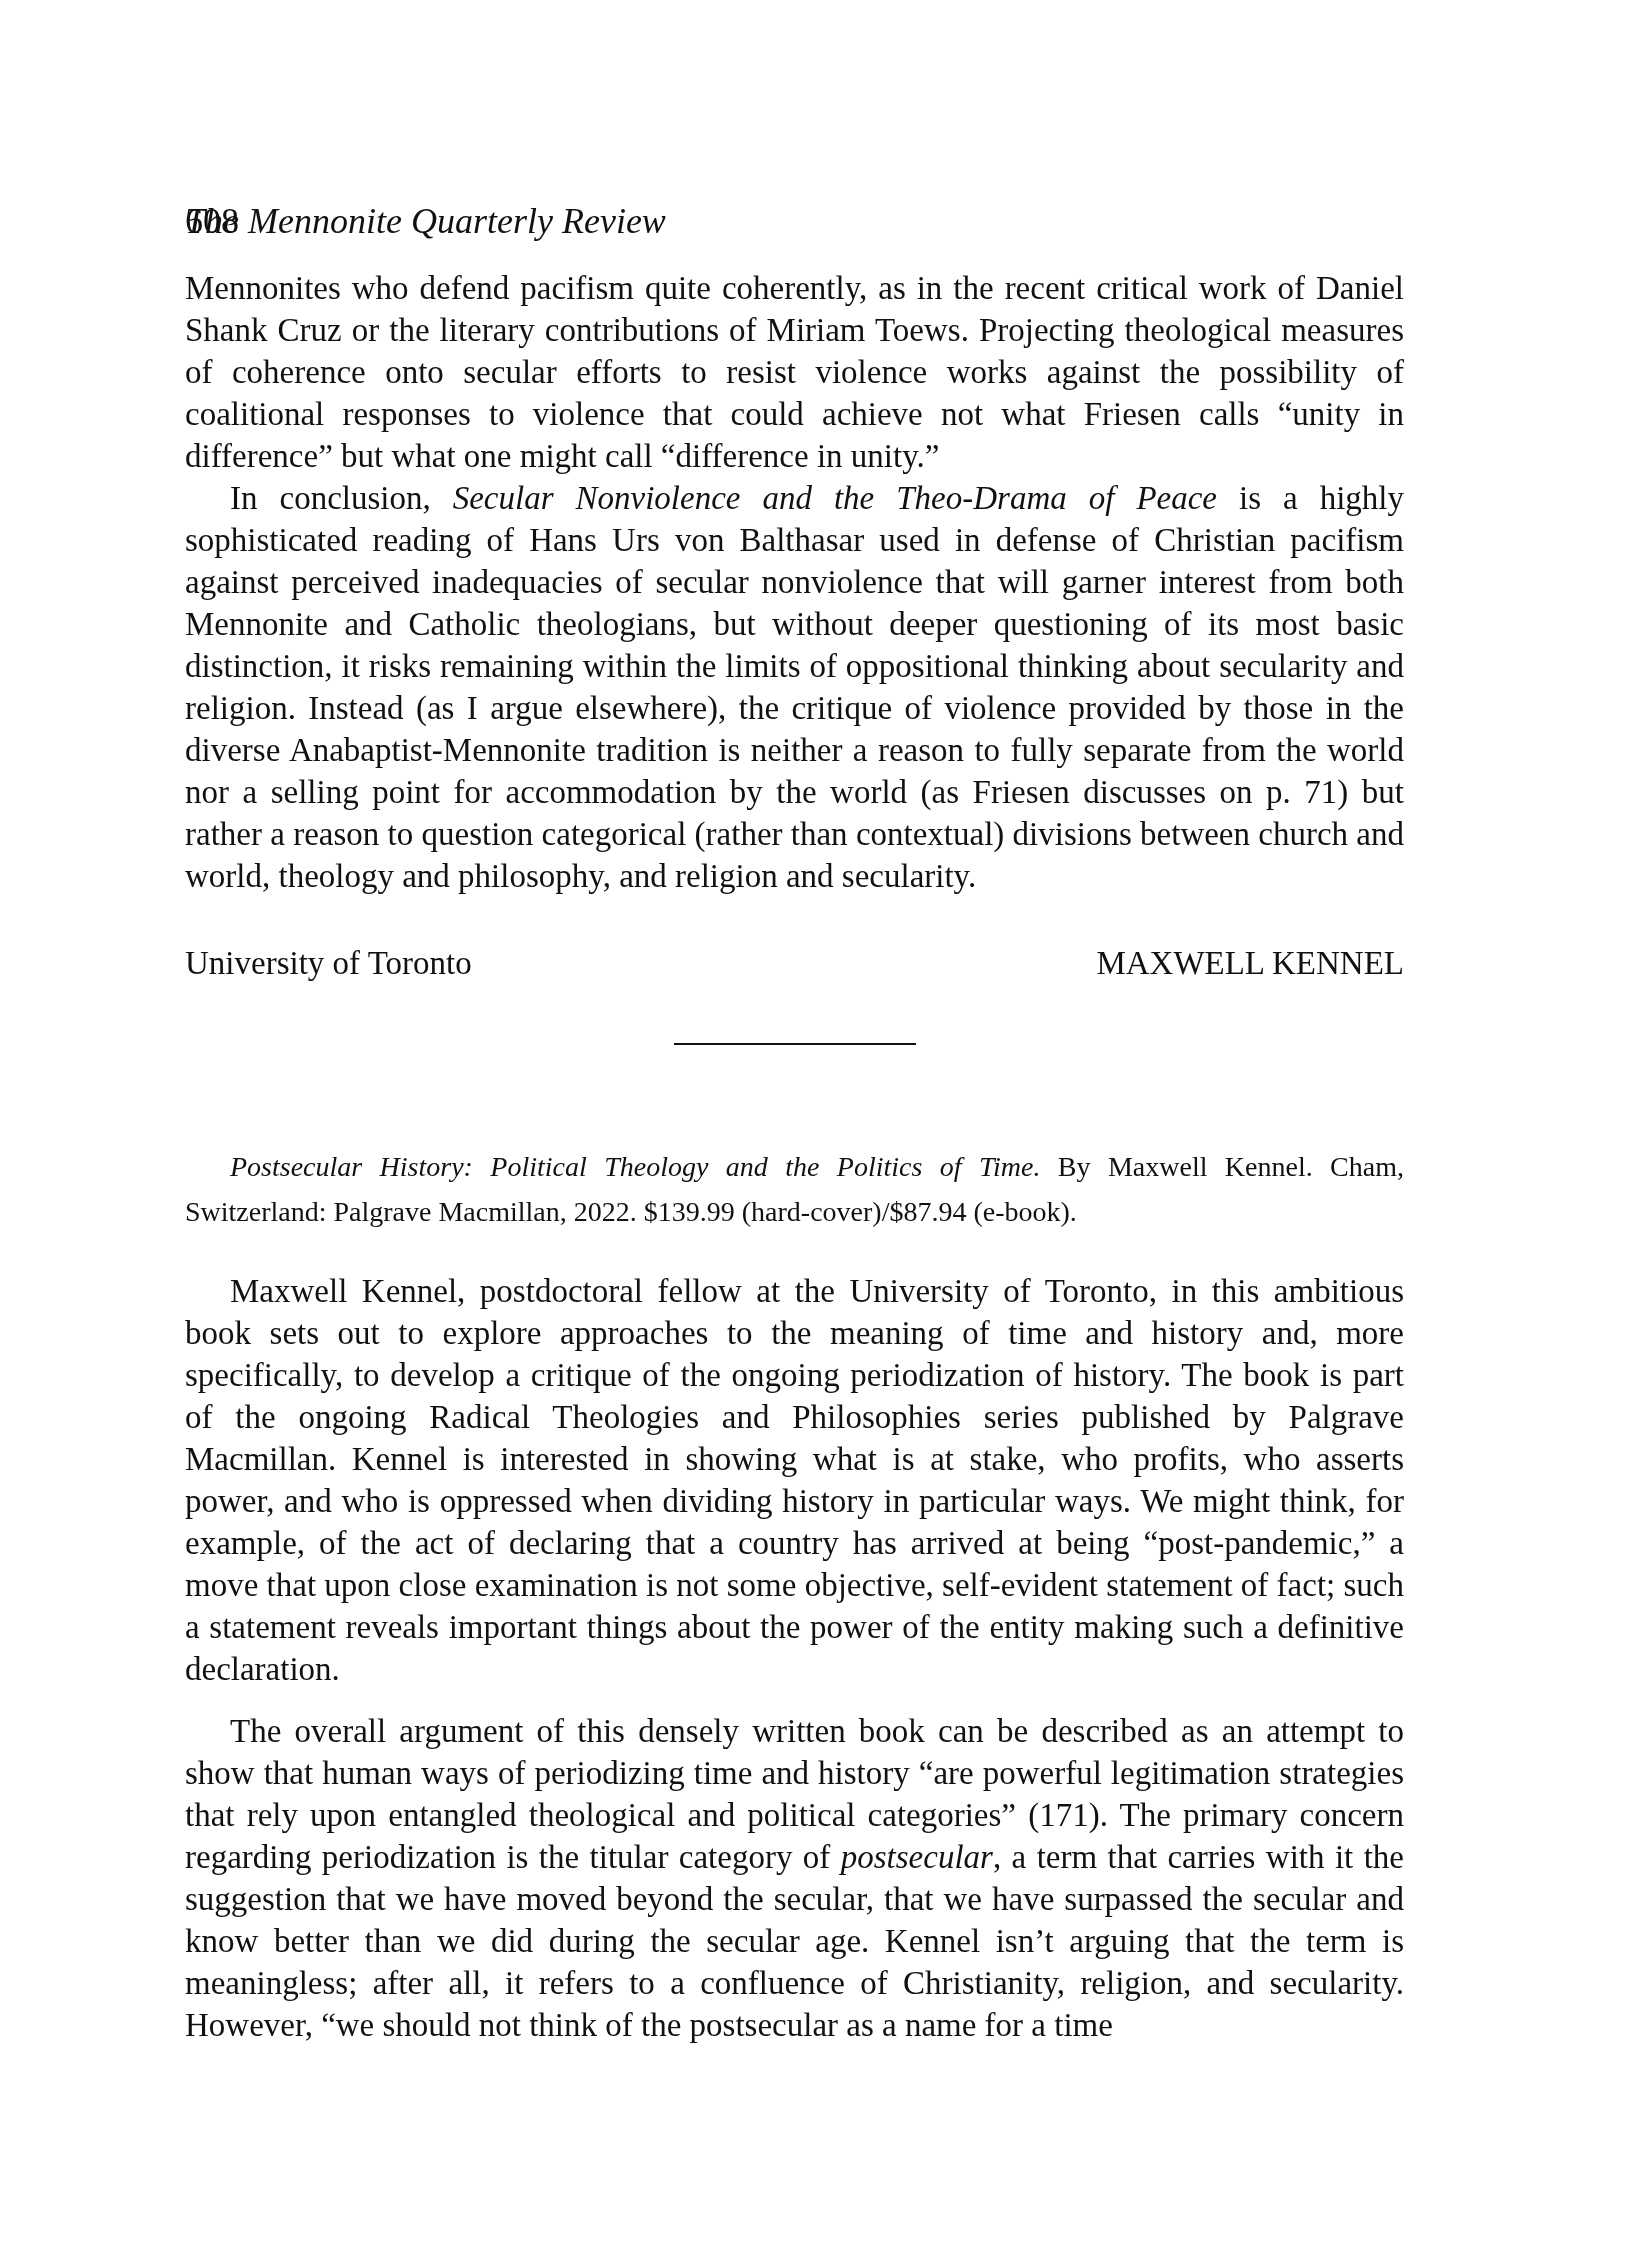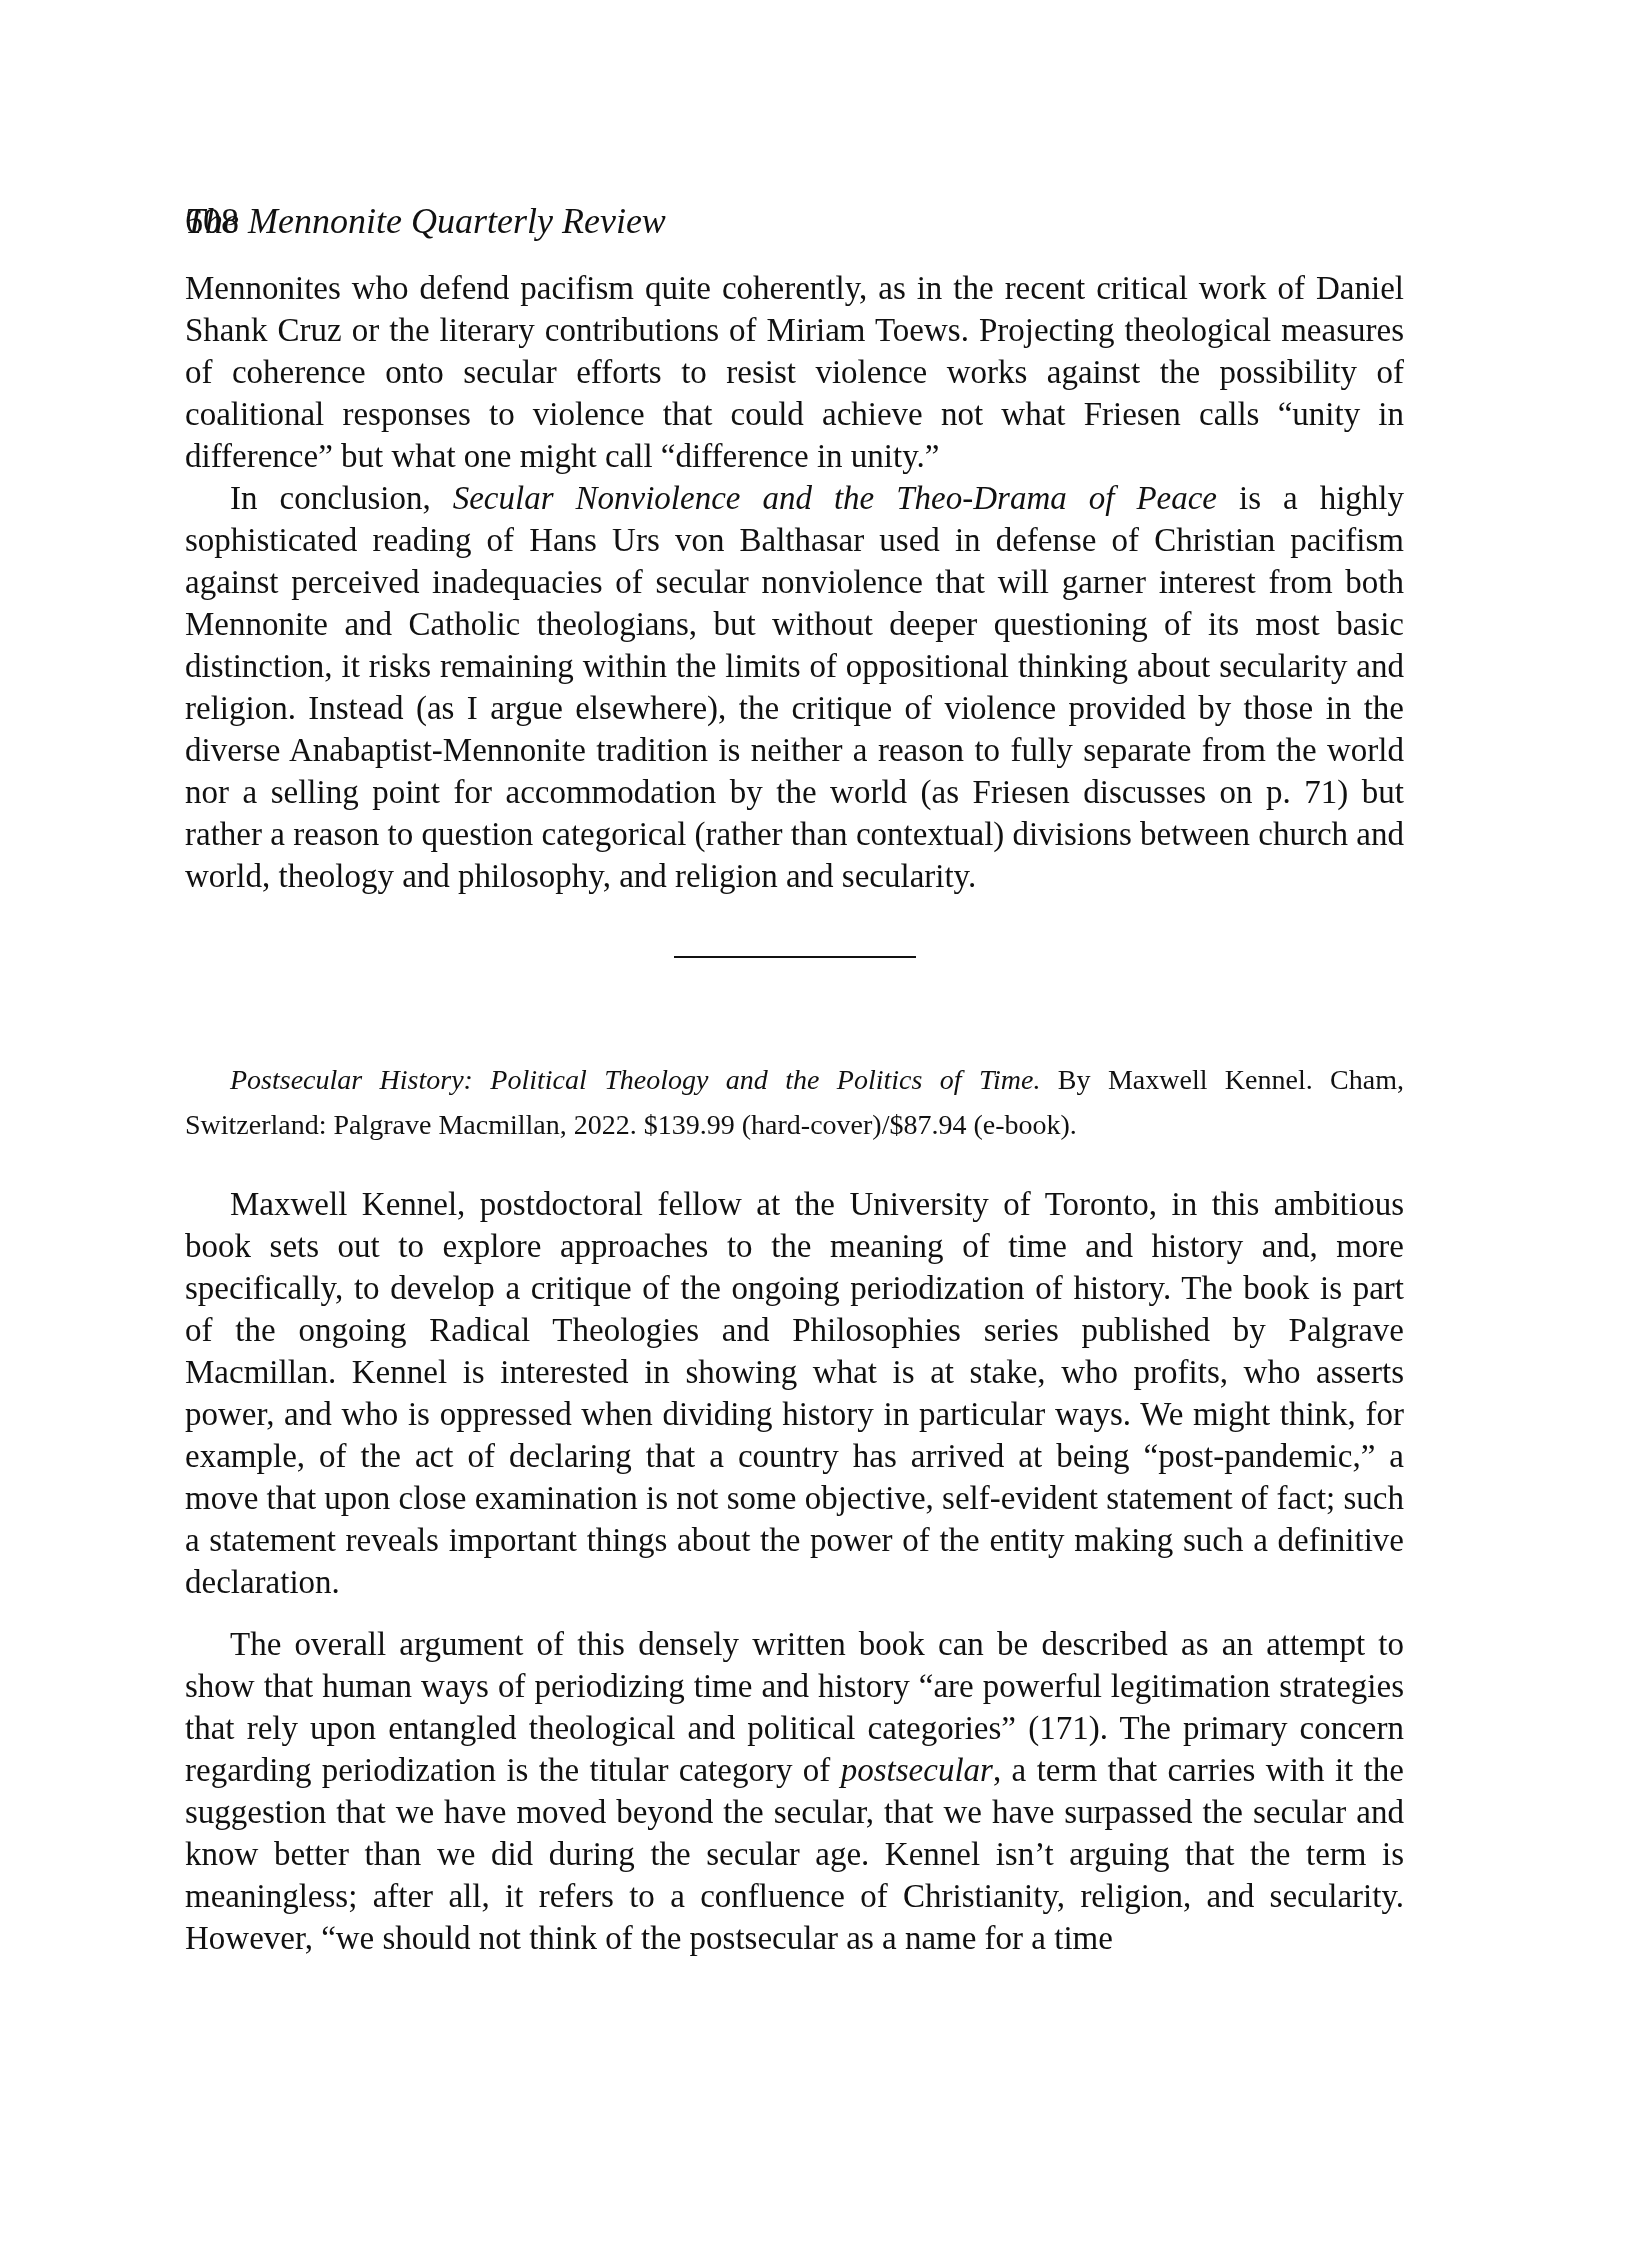--- a/index.html
+++ b/index.html
@@ -39,20 +39,24 @@
   <div class="body-text">
     <div class="first-review">
       <p>
         <span>Mennonites who defend pacifism quite coherently, as in the recent critical work of Daniel Shank Cruz or the literary contributions of Miriam Toews. Projecting theological measures of coherence onto secular efforts to resist violence works against the possibility of coalitional responses to violence that could achieve not what Friesen calls “unity in difference” but what one might call “difference in unity.”</span>
       </p>
       <p class="indent">
         <span>In conclusion, </span><i>Secular Nonviolence and the Theo-Drama of Peace</i><span> is a highly sophisticated reading of Hans Urs von Balthasar used in defense of Christian pacifism against perceived inadequacies of secular nonviolence that will garner interest from both Mennonite and Catholic theologians, but without deeper questioning of its most basic distinction, it risks remaining within the limits of oppositional thinking about secularity and religion. Instead (as I argue elsewhere), the critique of violence provided by those in the diverse Anabaptist-Mennonite tradition is neither a reason to fully separate from the world nor a selling point for accommodation by the world (as Friesen discusses on p. 71) but rather a reason to question categorical (rather than contextual) divisions between church and world, theology and philosophy, and religion and secularity.</span>
       </p>
     </div>
 
+    <div class="sig">
+      <span>University of Toronto</span>
+      <span>MAXWELL KENNEL</span>
+    </div>
 
     <div class="rule-wrap">
       <div class="rule"></div>
     </div>
 
     <p class="citation"><i>Postsecular History: Political Theology and the Politics of Time.</i><span> By Maxwell Kennel. Cham, Switzerland: Palgrave Macmillan, 2022. $139.99 (hard-cover)/$87.94 (e-book).</span></p>
 
     <div class="review-body">
       <p class="indent">
         <span>Maxwell Kennel, postdoctoral fellow at the University of Toronto, in this ambitious book sets out to explore approaches to the meaning of time and history and, more specifically, to develop a critique of the ongoing periodization of history. The book is part of the ongoing Radical Theologies and Philosophies series published by Palgrave Macmillan. Kennel is interested in showing what is at stake, who profits, who asserts power, and who is oppressed when dividing history in particular ways. We might think, for example, of the act of declaring that a country has arrived at being “post-pandemic,” a move that upon close examination is not some objective, self-evident statement of fact; such a statement reveals important things about the power of the entity making such a definitive declaration.</span>

